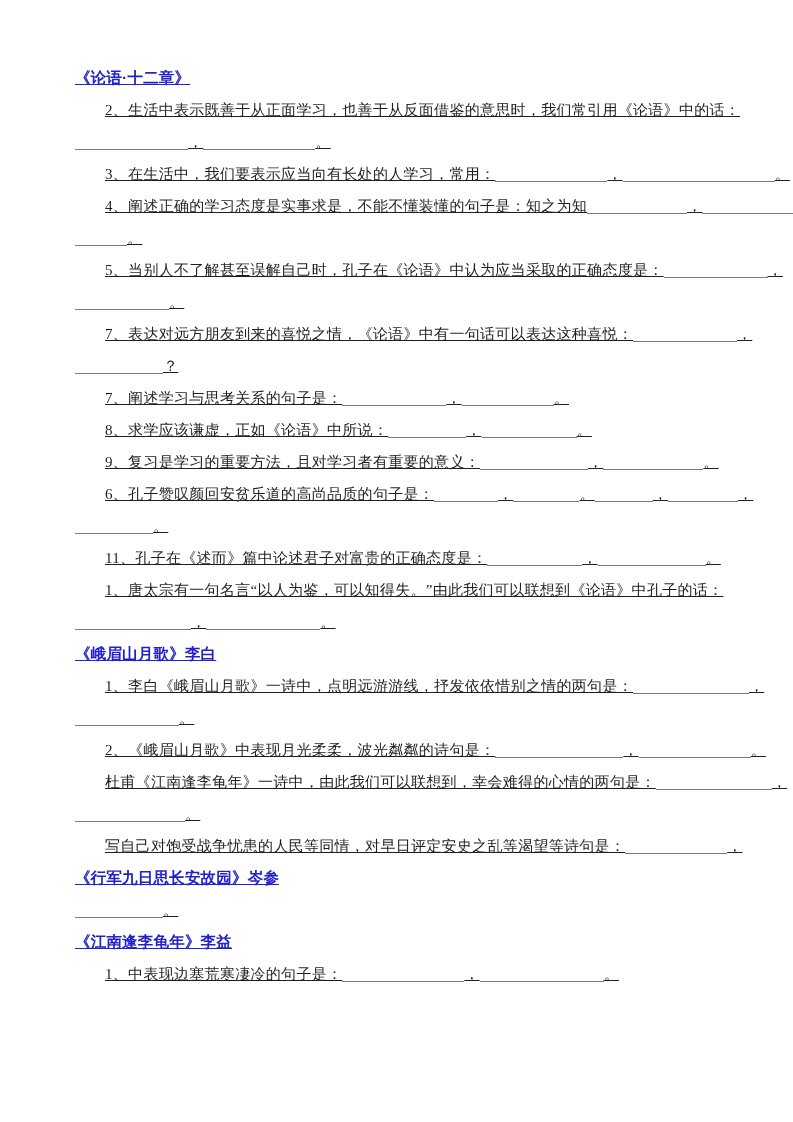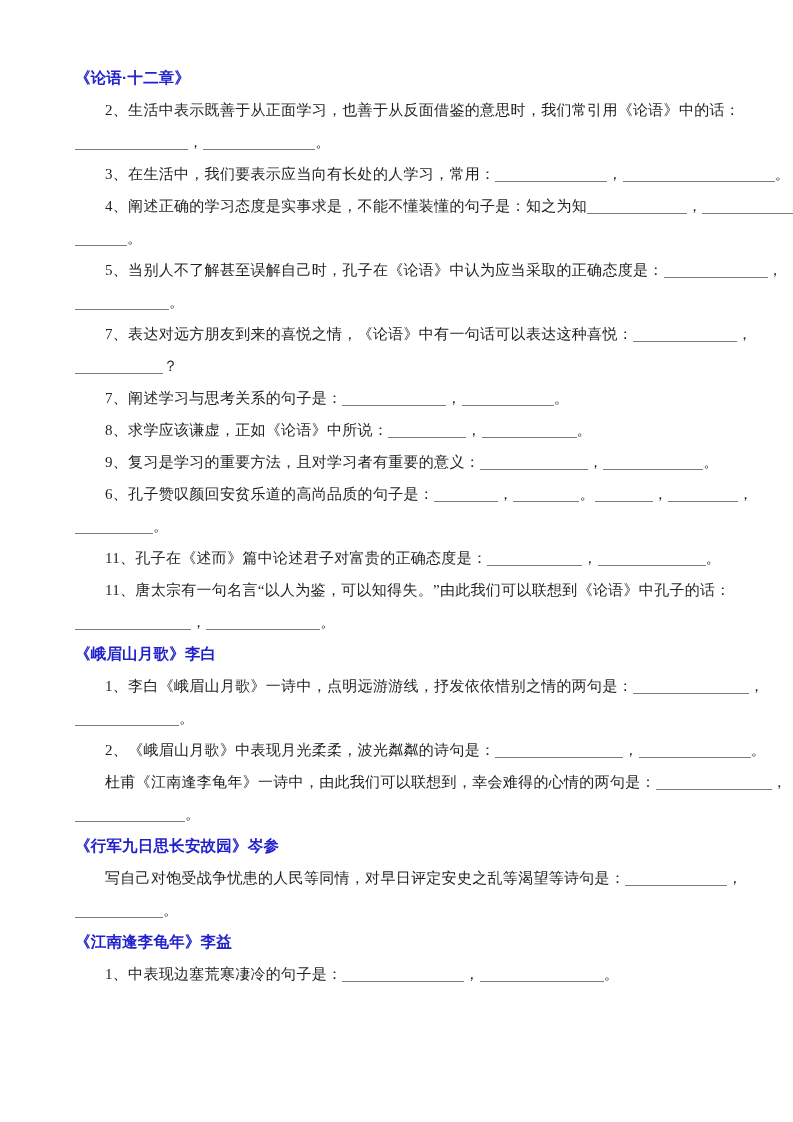--- a/index.html
+++ b/index.html
@@ -20,20 +20,21 @@
     padding: 62px 58px 0 75px;
     background: #ffffff;
   }
   .line {
     height: 32px;
     line-height: 32px;
     white-space: nowrap;
     font-size: 15px;
     color: #1f1f1f;
     letter-spacing: 0.3px;
+    text-decoration: underline;
   }
   .line.indent {
     padding-left: 30px;
   }
   .line.heading {
     font-family: "Liberation Sans", "DejaVu Sans", sans-serif;
     font-weight: 700;
     font-size: 15.5px;
     color: #2222cc;
     letter-spacing: 0.2px;
@@ -61,26 +62,26 @@
     <div class="line indent"><span class="txt">5、当别人不了解甚至误解自己时，孔子在《论语》中认为应当采取的正确态度是：</span><span class="blank" style="width: 104px;"></span><span class="txt">，</span></div>
     <div class="line"><span class="blank" style="width: 94px;"></span><span class="txt">。</span></div>
     <div class="line indent"><span class="txt">7、表达对远方朋友到来的喜悦之情，《论语》中有一句话可以表达这种喜悦：</span><span class="blank" style="width: 104px;"></span><span class="txt">，</span></div>
     <div class="line"><span class="blank" style="width: 88px;"></span><span class="txt">？</span></div>
     <div class="line indent"><span class="txt">7、阐述学习与思考关系的句子是：</span><span class="blank" style="width: 104px;"></span><span class="txt">，</span><span class="blank" style="width: 92px;"></span><span class="txt">。</span></div>
     <div class="line indent"><span class="txt">8、求学应该谦虚，正如《论语》中所说：</span><span class="blank" style="width: 78px;"></span><span class="txt">，</span><span class="blank" style="width: 95px;"></span><span class="txt">。</span></div>
     <div class="line indent"><span class="txt">9、复习是学习的重要方法，且对学习者有重要的意义：</span><span class="blank" style="width: 108px;"></span><span class="txt">，</span><span class="blank" style="width: 100px;"></span><span class="txt">。</span></div>
     <div class="line indent"><span class="txt">6、孔子赞叹颜回安贫乐道的高尚品质的句子是：</span><span class="blank" style="width: 64px;"></span><span class="txt">，</span><span class="blank" style="width: 66px;"></span><span class="txt">。</span><span class="blank" style="width: 58px;"></span><span class="txt">，</span><span class="blank" style="width: 70px;"></span><span class="txt">，</span></div>
     <div class="line"><span class="blank" style="width: 78px;"></span><span class="txt">。</span></div>
     <div class="line indent"><span class="txt">11、孔子在《述而》篇中论述君子对富贵的正确态度是：</span><span class="blank" style="width: 95px;"></span><span class="txt">，</span><span class="blank" style="width: 108px;"></span><span class="txt">。</span></div>
-    <div class="line indent"><span class="txt">11、唐太宗有一句名言“以人为鉴，可以知得失。”由此我们可以联想到《论语》中孔子的话：</span></div>
+    <div class="line indent"><span class="txt">1、唐太宗有一句名言“以人为鉴，可以知得失。”由此我们可以联想到《论语》中孔子的话：</span></div>
     <div class="line"><span class="blank" style="width: 116px;"></span><span class="txt">，</span><span class="blank" style="width: 114px;"></span><span class="txt">。</span></div>
     <div class="line heading">《峨眉山月歌》李白</div>
     <div class="line indent"><span class="txt">1、李白《峨眉山月歌》一诗中，点明远游游线，抒发依依惜别之情的两句是：</span><span class="blank" style="width: 116px;"></span><span class="txt">，</span></div>
     <div class="line"><span class="blank" style="width: 104px;"></span><span class="txt">。</span></div>
     <div class="line indent"><span class="txt">2、《峨眉山月歌》中表现月光柔柔，波光粼粼的诗句是：</span><span class="blank" style="width: 128px;"></span><span class="txt">，</span><span class="blank" style="width: 112px;"></span><span class="txt">。</span></div>
     <div class="line indent"><span class="txt">杜甫《江南逢李龟年》一诗中，由此我们可以联想到，幸会难得的心情的两句是：</span><span class="blank" style="width: 116px;"></span><span class="txt">，</span></div>
     <div class="line"><span class="blank" style="width: 110px;"></span><span class="txt">。</span></div>
+    <div class="line indent"><span class="txt">写自己对饱受战争忧患的人民等同情，对早日评定安史之乱等渴望等诗句是：</span><span class="blank" style="width: 102px;"></span><span class="txt">，</span></div>
     <div class="line heading">《行军九日思长安故园》岑参</div>
-    <div class="line indent"><span class="txt">写自己对饱受战争忧患的人民等同情，对早日评定安史之乱等渴望等诗句是：</span><span class="blank" style="width: 102px;"></span><span class="txt">，</span></div>
     <div class="line"><span class="blank" style="width: 88px;"></span><span class="txt">。</span></div>
     <div class="line heading">《江南逢李龟年》李益</div>
     <div class="line indent"><span class="txt">1、中表现边塞荒寒凄冷的句子是：</span><span class="blank" style="width: 122px;"></span><span class="txt">，</span><span class="blank" style="width: 124px;"></span><span class="txt">。</span></div>
   </div>
 
 </body></html>

